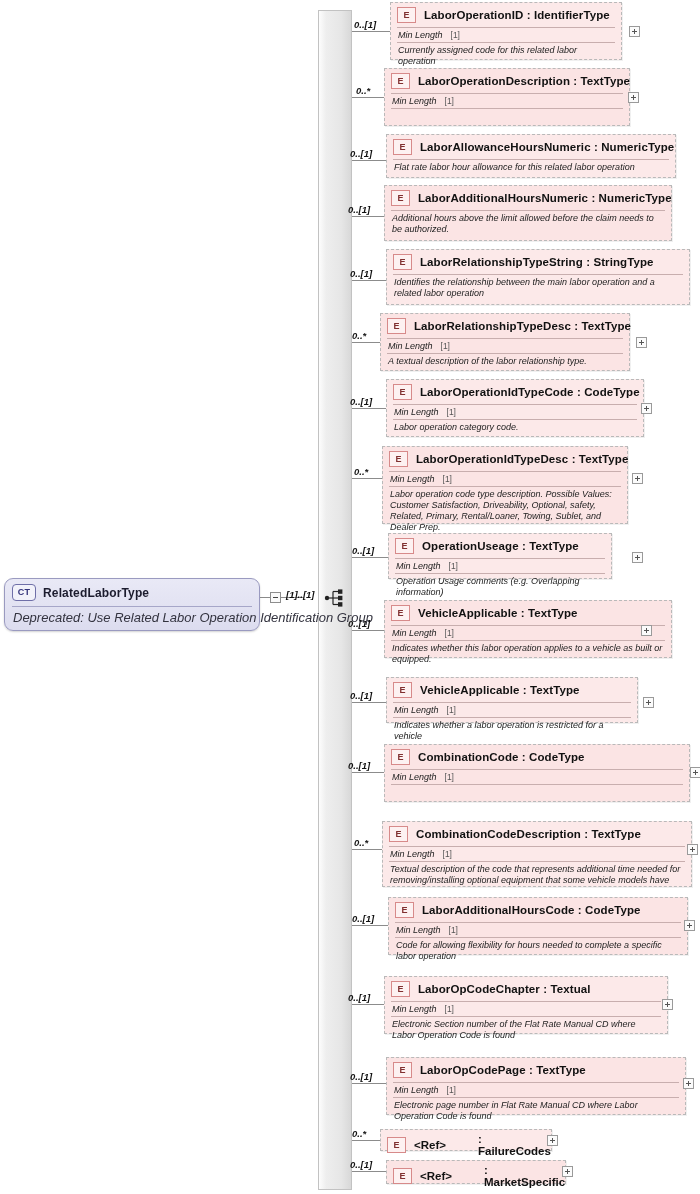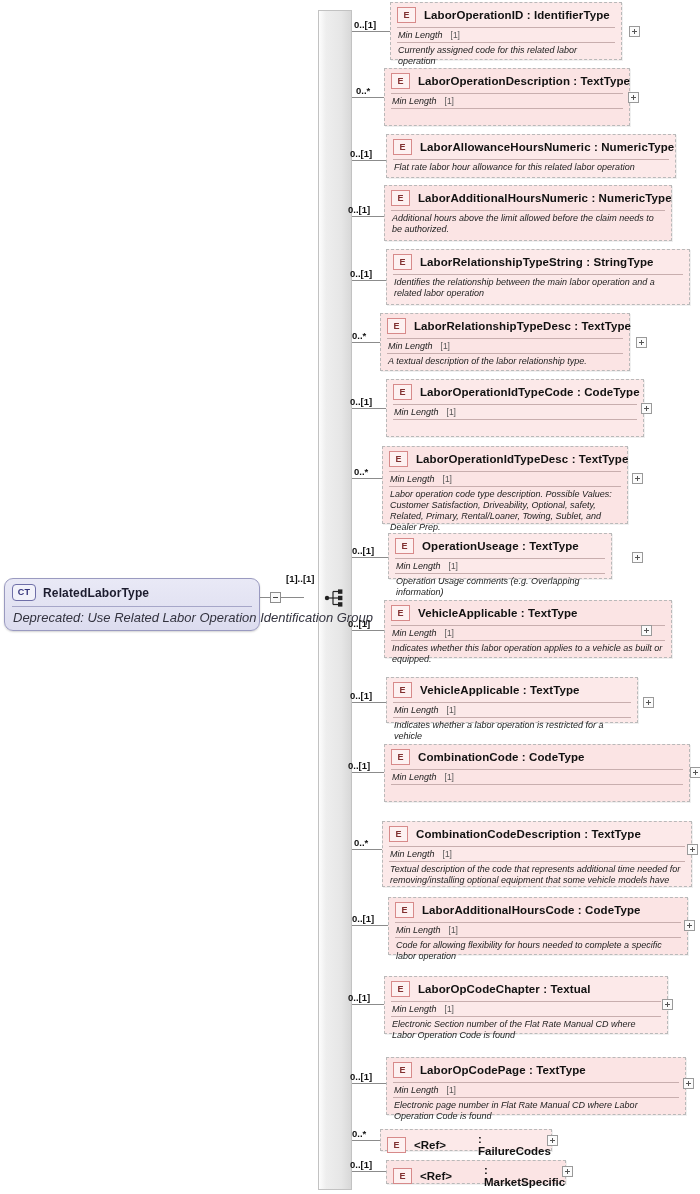--- a/index.html
+++ b/index.html
@@ -40,24 +40,24 @@
   .ct-minus{
     position:absolute;left:270px;top:592px;width:11px;height:11px;
     border:1px solid #8d8d8d;background:#fafafa;box-sizing:border-box;
   }
   .ct-minus::before{
     content:"";position:absolute;left:2px;top:4px;width:5px;height:1px;background:#444;
   }
   .ct-stub2{position:absolute;left:281px;top:597px;width:23px;height:1px;background:#8a8a8a;}
 
   .card-label{
-    position:absolute;font-size:9.5px;font-weight:bold;
+    position:absolute;font-size:9.5px;font-style:italic;font-weight:bold;
     color:#111;white-space:nowrap;
   }
-  #ct-card{left:286px;top:573px;}
+  #ct-card{left:286px;top:589px;}
 
   
   #seq-node{position:absolute;left:324px;top:588px;width:22px;height:20px;}
 
   
   #group-bar{
     position:absolute;left:318px;top:10px;width:34px;height:1180px;
     background:linear-gradient(to right,#fdfdfd 0%,#eeeeee 22%,#e6e6e6 70%,#d8d8d8 100%);
     border:1px solid #c2c2c2;box-sizing:border-box;
   }
@@ -223,20 +223,21 @@
       <div class="e-head">
         <span class="e-badge">E</span>
         <span class="e-title">LaborOperationIdTypeCode  : CodeType</span>
       </div>
       <div class="e-sep"></div>
       <div class="e-facet">
         <span class="f-name">Min Length</span>
         <span class="f-val">[1]</span>
       </div>
       <div class="e-sep"></div>
+      <div class="e-doc">Labor operation category code.</div>
     </div>
     <div class="e-plus" style="left: 641px; top: 403px;"></div>
     <div class="conn" style="left: 352px; top: 478px; width: 30px; height: 1px;"></div>
     <div class="card-label" style="left: 354px; top: 466px;">0..*</div>
     <div class="elem solidbg" style="left: 382px; top: 446px; width: 246px; height: 78px;">
       <div class="e-head">
         <span class="e-badge">E</span>
         <span class="e-title">LaborOperationIdTypeDesc  : TextType</span>
       </div>
       <div class="e-sep"></div>

